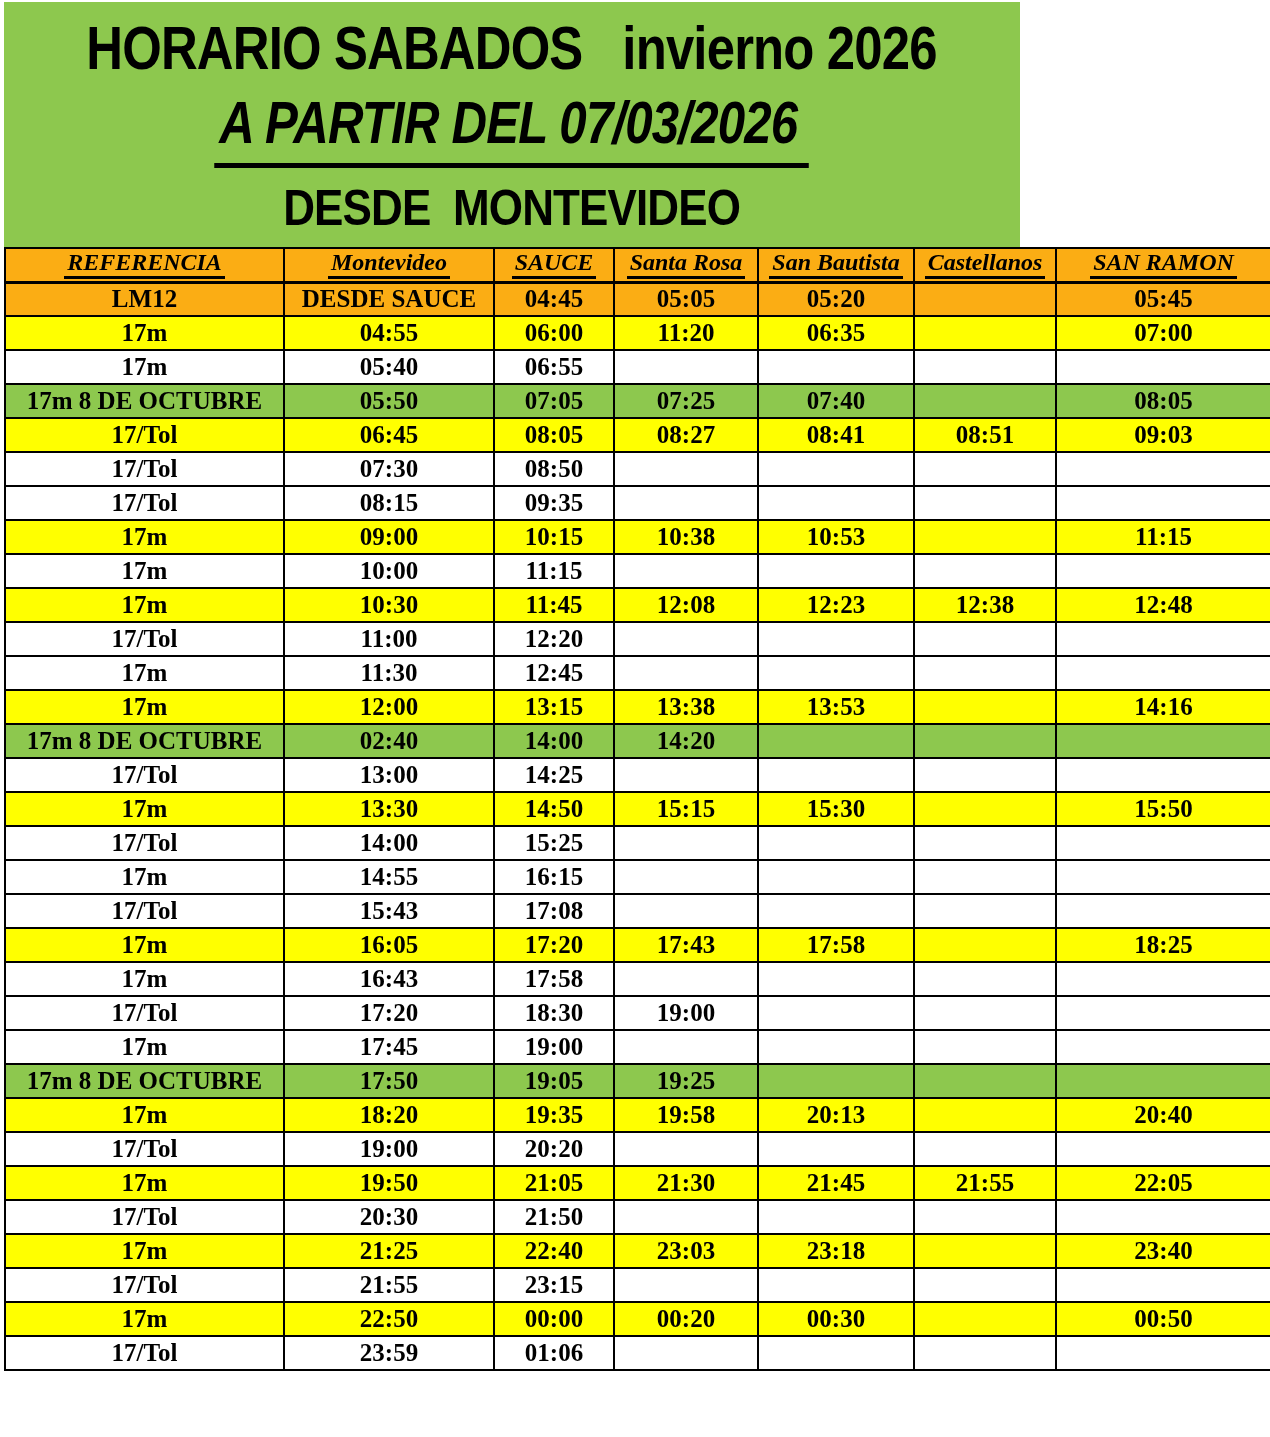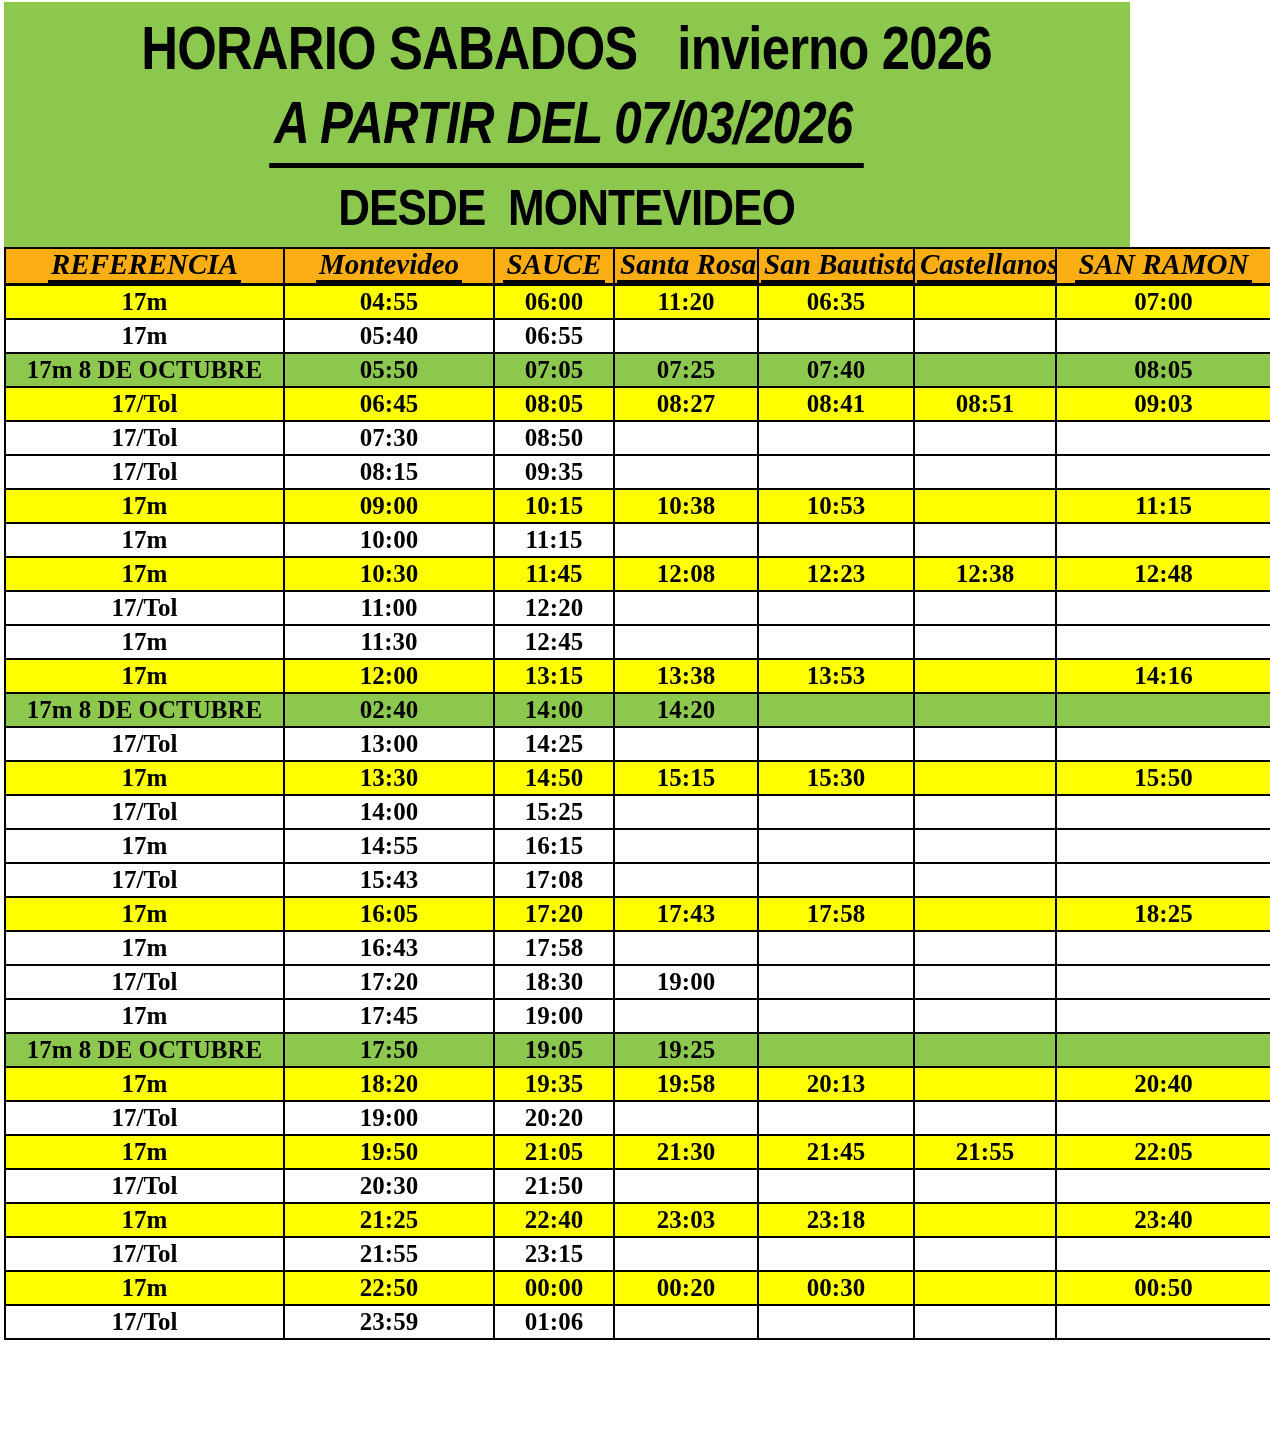--- a/index.html
+++ b/index.html
@@ -10,21 +10,21 @@
     background: #ffffff;
     font-family: "Liberation Sans", "DejaVu Sans", sans-serif;
     overflow: hidden;
   }
   .page {
     padding: 2px 0 0 4px;
     width: 1270px;
   }
   
   .banner {
-    width: 1126px;
+    width: 1016px;
     height: 245px;
     background: var(--banner-green, #8DC84E);
     display: flex;
     flex-direction: column;
     align-items: center;
     justify-content: space-evenly;
     overflow: hidden;
   }
   .title-main {
     font-size: 62px;
@@ -79,21 +79,21 @@
     font-weight: bold;
     font-size: 25px;
     line-height: 1.05;
     color: #000;
     white-space: nowrap;
     overflow: hidden;
   }
   table.schedule thead th {
     background: var(--header-orange, #FBAD14);
     font-style: italic;
-    font-size: 29px;
+    font-size: 24px;
     border-bottom: 3px solid #000;
   }
   .hul {
     display: inline-block;
     border-bottom: 3px solid #000;
     padding: 0 3px 1px 3px;
   }
   tr.row-white  td { background: var(--row-white,  #FFFFFF); }
   tr.row-yellow td { background: var(--row-yellow, #FFFF00); }
   tr.row-green  td { background: var(--row-green,  #8DC84E); text-align: center; }
@@ -125,20 +125,29 @@
         <th><span class="hul">REFERENCIA</span></th>
         <th><span class="hul">Montevideo</span></th>
         <th><span class="hul">SAUCE</span></th>
         <th><span class="hul">Santa Rosa</span></th>
         <th><span class="hul">San Bautista</span></th>
         <th><span class="hul">Castellanos</span></th>
         <th><span class="hul">SAN RAMON</span></th>
       </tr>
     </thead>
     <tbody id="schedule-body">
+        <tr class="row-orange">
+          <td>LM12</td>
+          <td>DESDE SAUCE</td>
+          <td>04:45</td>
+          <td>05:05</td>
+          <td>05:20</td>
+          <td></td>
+          <td>05:45</td>
+        </tr>
         <tr class="row-yellow">
           <td>17m</td>
           <td>04:55</td>
           <td>06:00</td>
           <td>11:20</td>
           <td>06:35</td>
           <td></td>
           <td>07:00</td>
         </tr>
         <tr class="row-white">

